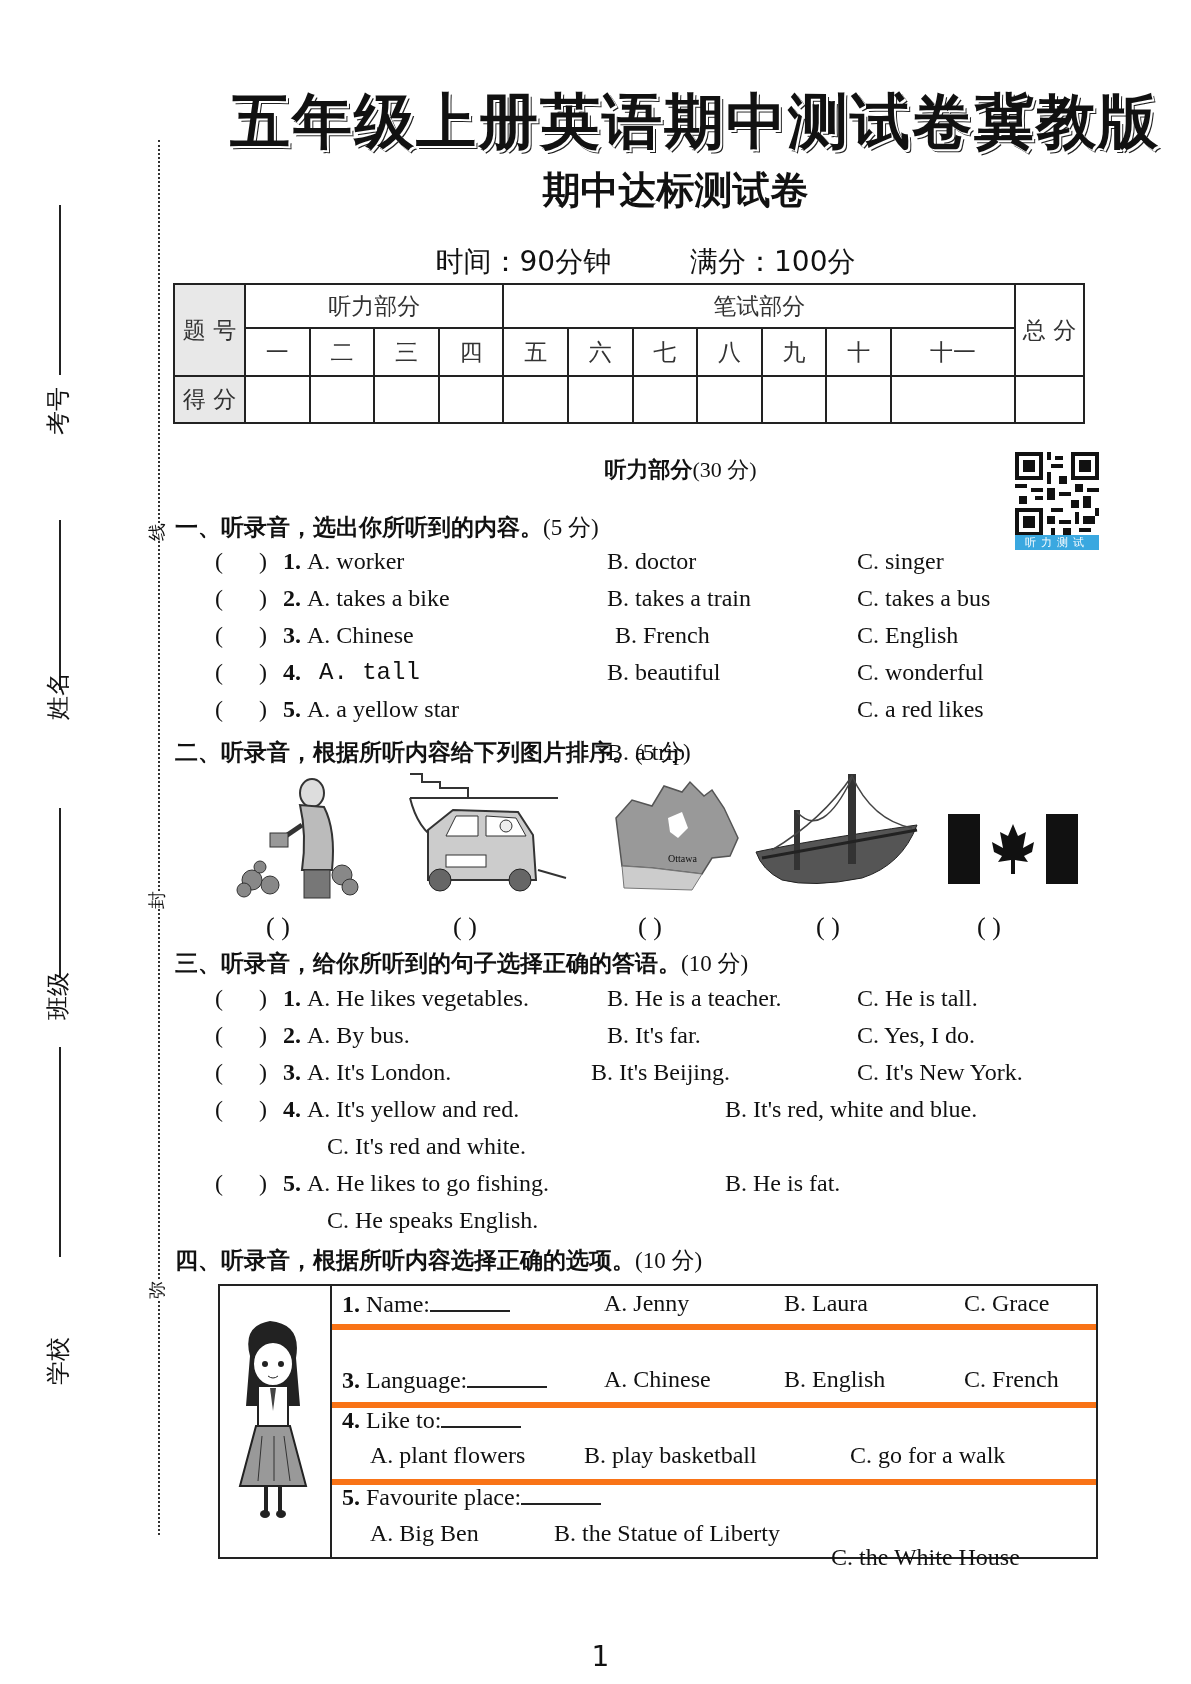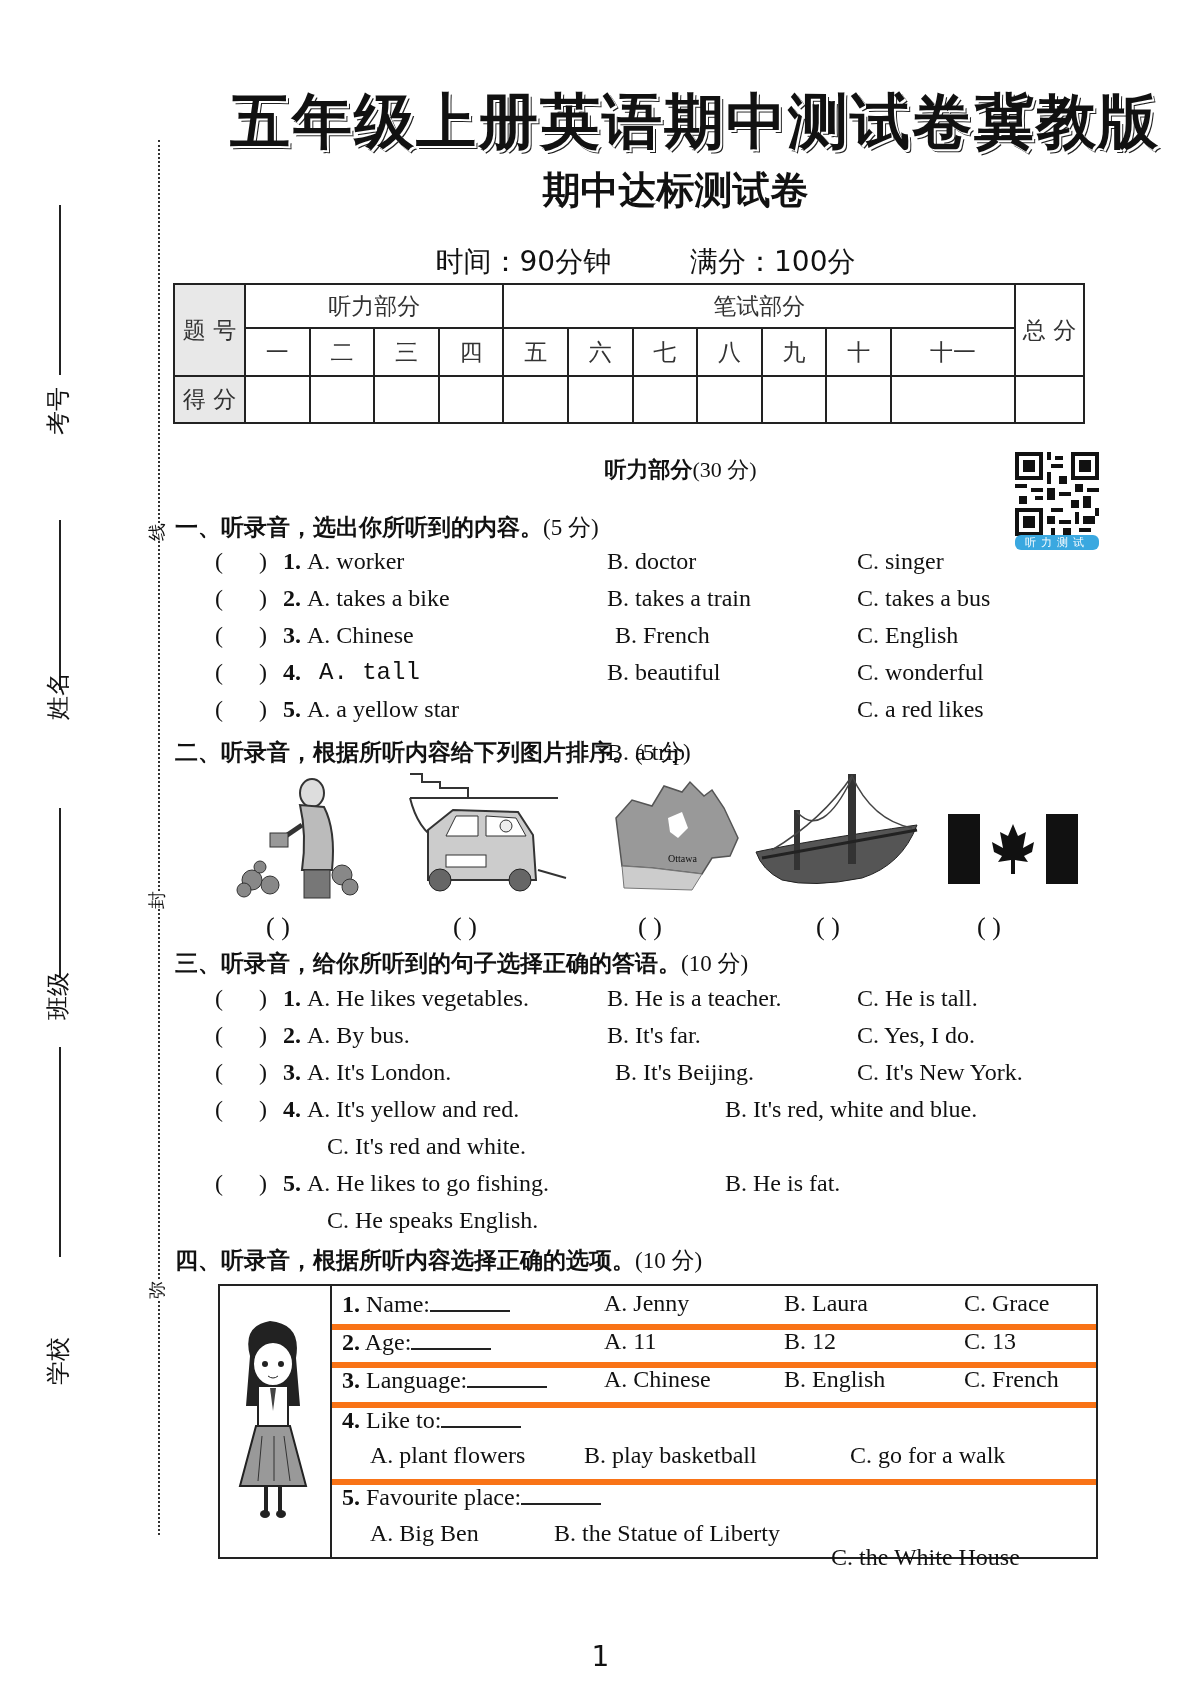--- a/index.html
+++ b/index.html
@@ -36,21 +36,21 @@
   .row .br1 { position:absolute; left:0; }
   .row .num { position:absolute; left:68px; font-weight:bold; }
   .row .opt { position:absolute; }
 
   
   .pic { position:absolute; }
   .bracket { position:absolute; font-size:26px; font-family:"Liberation Serif", serif; }
 
   
   .qr { left:1015px; top:452px; width:84px; height:84px; background:#fff; }
-  .qr-label { left:1015px; top:535px; width:84px; height:15px; background:#3aa8e0; color:#fff; font-size:11px; text-align:center; letter-spacing:5px; font-family:"DejaVu Sans", sans-serif; line-height:15px;border-radius:6px; }
+  .qr-label { left:1015px; top:535px; width:84px; height:15px; background:#3aa8e0; color:#fff; font-size:11px; text-align:center; letter-spacing:5px; font-family:"DejaVu Sans", sans-serif; line-height:15px; }
 
   
   .box4 { left:218px; top:1284px; width:880px; height:275px; border:2px solid #222; box-sizing:border-box; }
   .box4-left { position:absolute; left:0; top:0; width:110px; height:100%; border-right:2px solid #222; }
   .q4row { position:absolute; left:112px; right:0; border-bottom:6px solid #f97316; font-family:"Liberation Serif", serif; font-size:24px; }
   .q4row:last-child { border-bottom:none; }
   .q4row .lbl { position:absolute; left:10px; }
   .q4row .lbl b { font-weight:bold; }
   .blank { display:inline-block; border-bottom:2px solid #222; width:80px; height:20px; vertical-align:baseline; }
   .q4row .o { position:absolute; }
@@ -293,21 +293,21 @@
   <span class="br1">(&nbsp;&nbsp;&nbsp;&nbsp;&nbsp;&nbsp;)</span>
   <span class="num">2.</span>
   <span class="opt" style="left:92px;">A. By bus.</span>
   <span class="opt" style="left:392px;">B. It's far.</span>
   <span class="opt" style="left:642px;">C. Yes, I do.</span>
 </div>
 <div class="row" style="top:1059px;">
   <span class="br1">(&nbsp;&nbsp;&nbsp;&nbsp;&nbsp;&nbsp;)</span>
   <span class="num">3.</span>
   <span class="opt" style="left:92px;">A. It's London.</span>
-  <span class="opt" style="left:400px;font-family:Liberation Serif, serif;">B. It's Beijing.</span>
+  <span class="opt" style="left:376px;font-family:Liberation Serif, serif;">B. It's Beijing.</span>
   <span class="opt" style="left:642px;">C. It's New York.</span>
 </div>
 <div class="row" style="top:1096px;">
   <span class="br1">(&nbsp;&nbsp;&nbsp;&nbsp;&nbsp;&nbsp;)</span>
   <span class="num">4.</span>
   <span class="opt" style="left:92px;">A. It's yellow and red.</span>
   <span class="opt" style="left:510px;">B. It's red, white and blue.</span>
 </div>
 <div class="row" style="top:1133px;">
   <span class="opt" style="left:112px;">C. It's red and white.</span>
@@ -344,26 +344,20 @@
         <ellipse cx="61" cy="228" rx="5" ry="4" fill="#222"></ellipse>
     </svg>
   </div>
 
   <div class="q4row" style="top:0;height:38px;">
     <span class="lbl" style="top:4px;"><b>1.</b> <span>Name:</span><span class="blank"></span></span>
     <span class="o" style="left:272px;top:4px;">A. Jenny</span>
     <span class="o" style="left:452px;top:4px;">B. Laura</span>
     <span class="o" style="left:632px;top:4px;">C. Grace</span>
   </div>
-  <div class="q4row" style="top:38px;height:38px;">
-    <span class="lbl" style="top:4px;"><b>2.</b> <span>Age:</span><span class="blank"></span></span>
-    <span class="o" style="left:272px;top:4px;">A. 11</span>
-    <span class="o" style="left:452px;top:4px;">B. 12</span>
-    <span class="o" style="left:632px;top:4px;">C. 13</span>
-  </div>
   <div class="q4row" style="top:76px;height:40px;">
     <span class="lbl" style="top:4px;"><b>3.</b> <span>Language:</span><span class="blank"></span></span>
     <span class="o" style="left:272px;top:4px;">A. Chinese</span>
     <span class="o" style="left:452px;top:4px;">B. English</span>
     <span class="o" style="left:632px;top:4px;">C. French</span>
   </div>
   <div class="q4row" style="top:116px;height:77px;">
     <span class="lbl" style="top:4px;"><b>4.</b> <span>Like to:</span><span class="blank"></span></span>
     <span class="o" style="left:38px;top:40px;">A. plant flowers</span>
     <span class="o" style="left:252px;top:40px;">B. play basketball</span>

